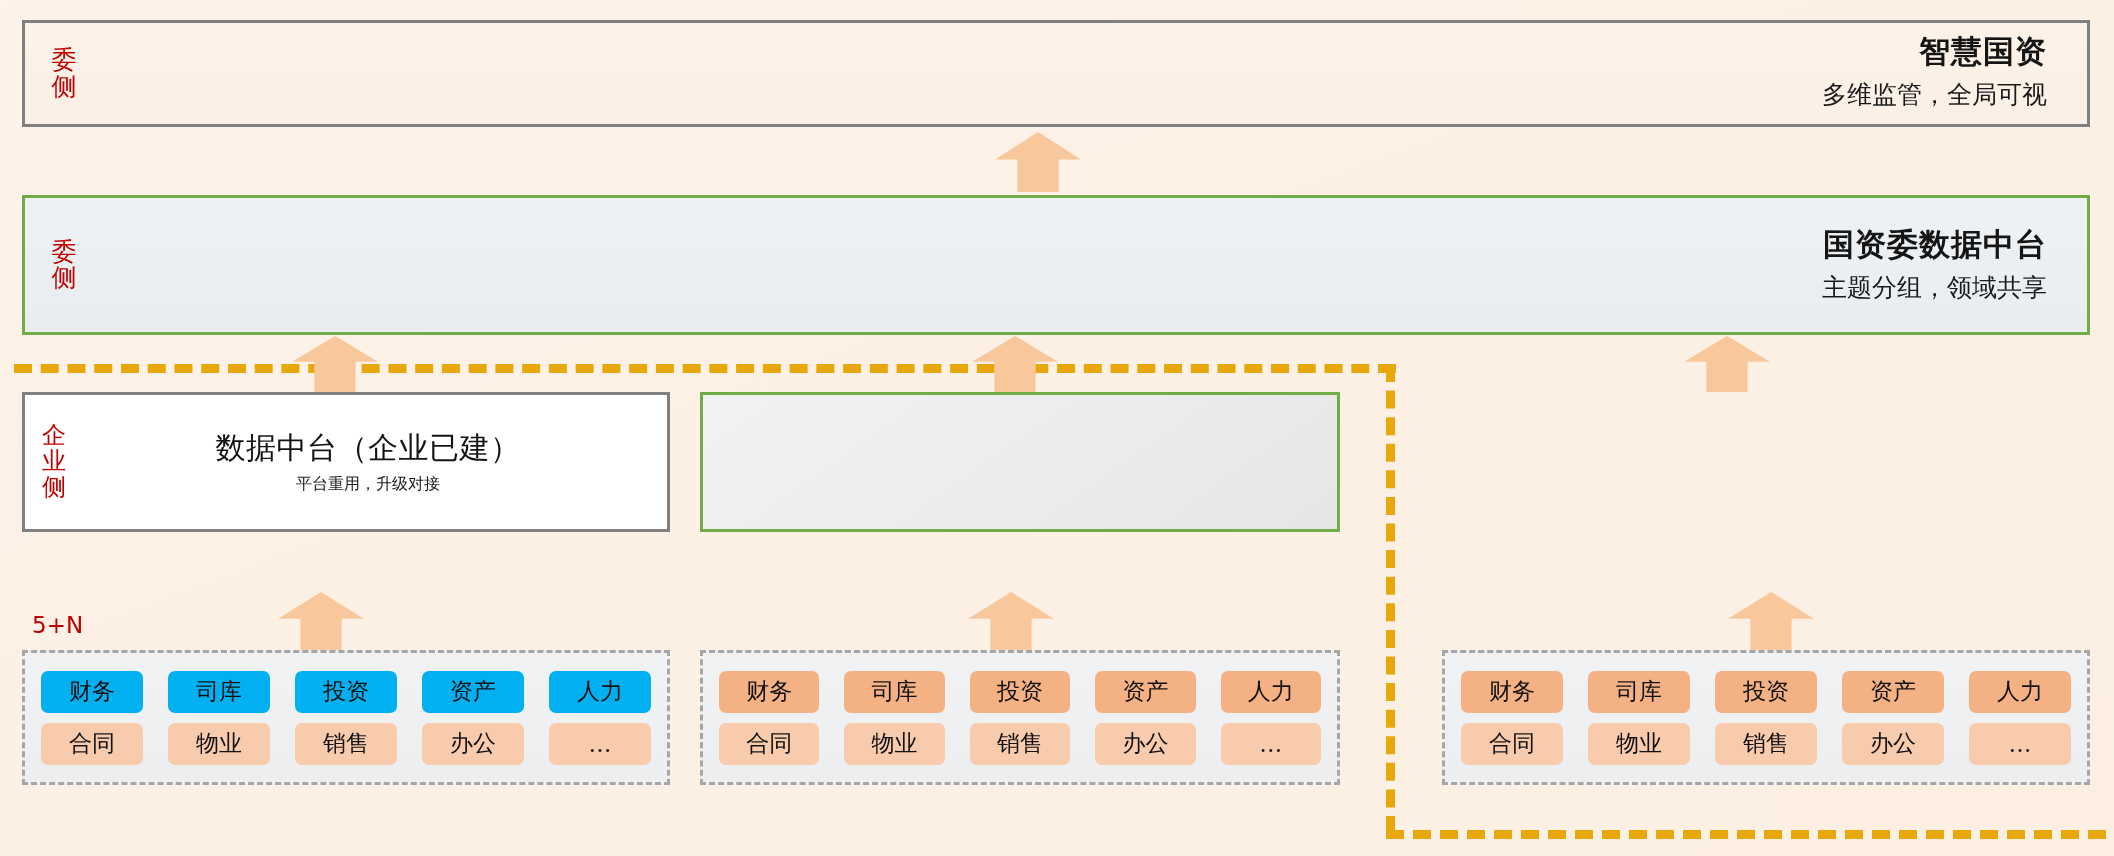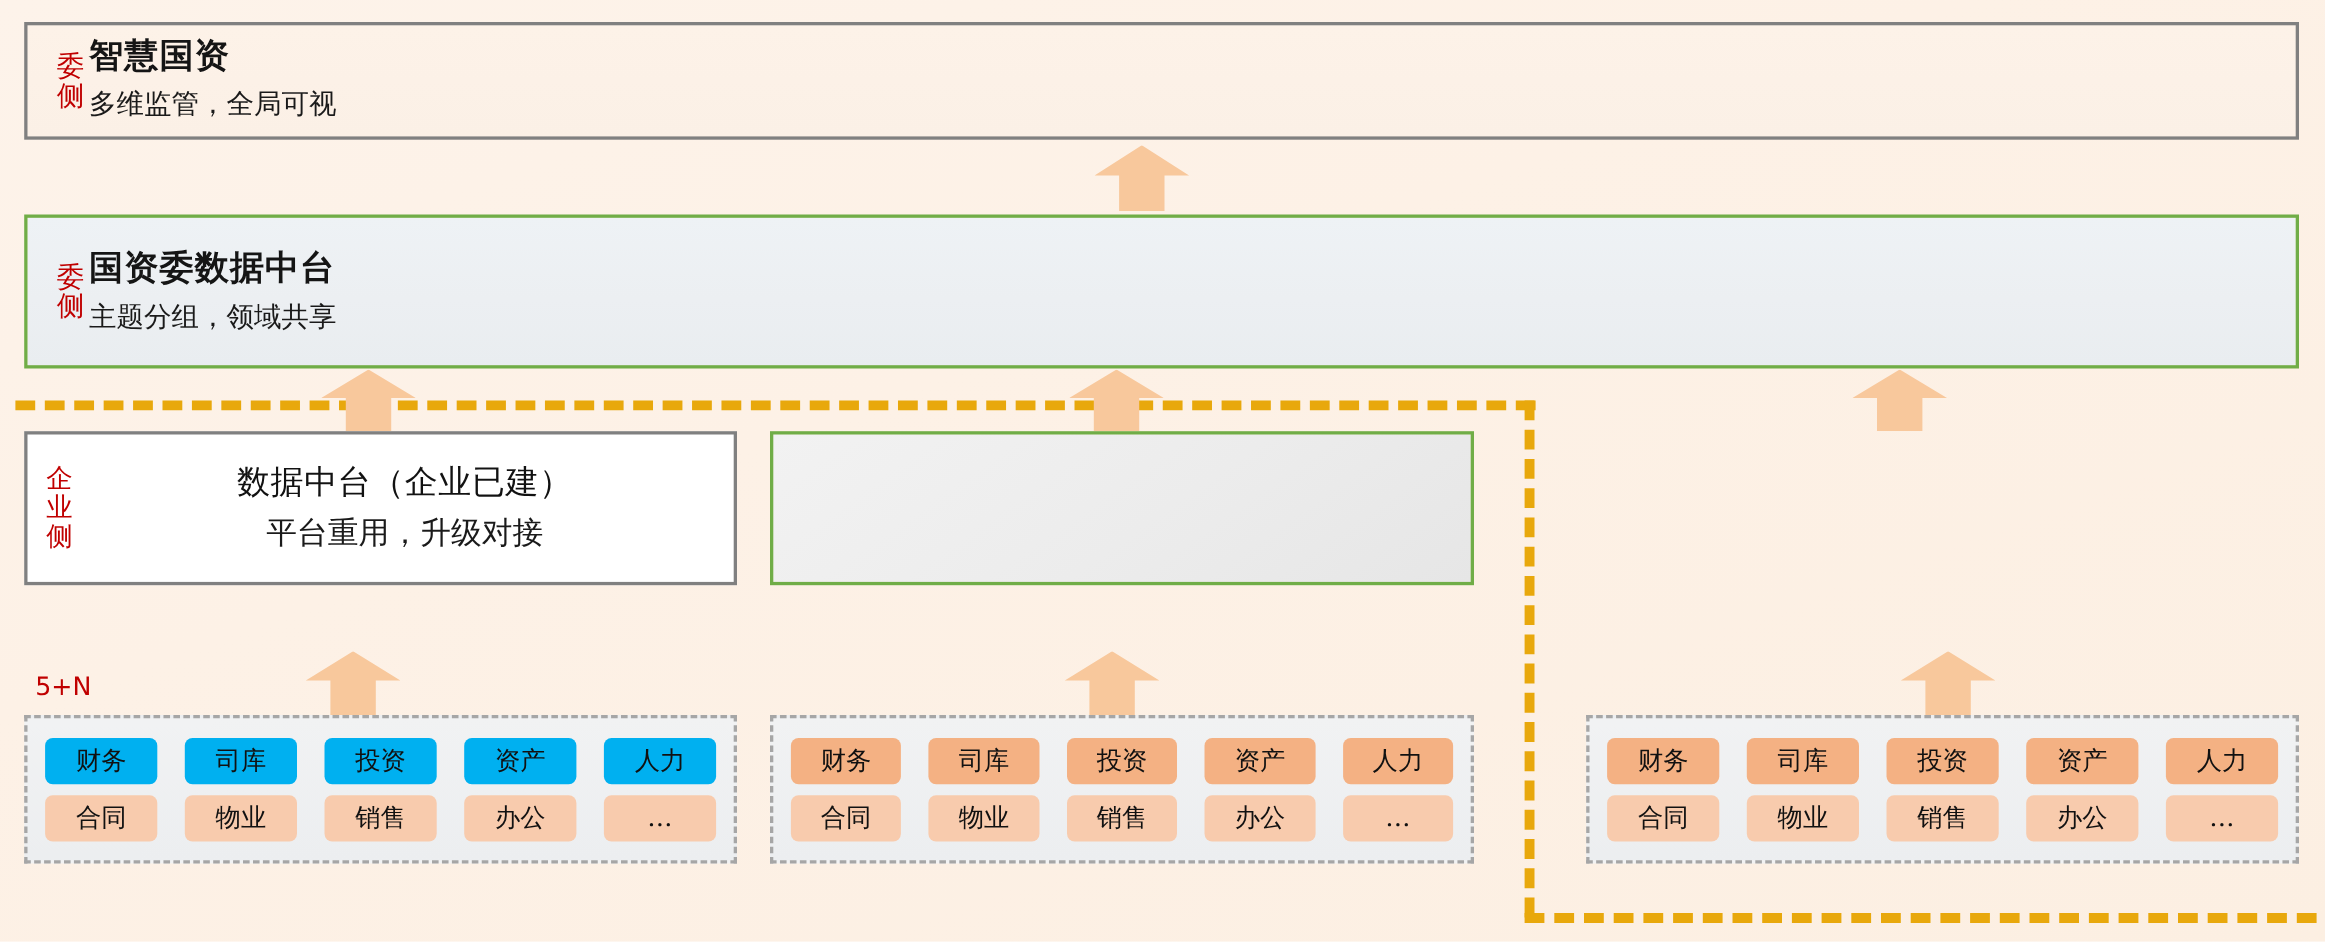--- a/index.html
+++ b/index.html
@@ -25,21 +25,21 @@
     font-weight:400;
     line-height:1.05;
     width:34px;
     text-align:center;
     margin-left:22px;
     flex:0 0 auto;
     font-family:"DejaVu Serif","Liberation Serif",serif;
   }
   .band .body{
     flex:1 1 auto;
-    text-align:left;
+    text-align:right;
     padding-right:40px;
   }
   .band .ttl{
     font-size:31px;
     font-weight:bold;
     color:#151515;
     letter-spacing:1px;
     line-height:1.25;
   }
   .band .sub{
@@ -95,21 +95,21 @@
     background:linear-gradient(145deg,#f2f2f2 0%,#ececec 55%,#e6e6e6 100%);
   }
   .mbox.plain{background:#ffffff;border:3px solid #808080;}
   .mbox.greenb{border:3px solid #70ad47;}
   .mbox .sidelabel{
     color:#c00000;font-size:24px;line-height:1.08;width:30px;
     text-align:center;margin-left:14px;flex:0 0 auto;
   }
   .mbox .body{flex:1 1 auto;text-align:center;}
   .mbox .ttl{font-size:30px;font-weight:normal;color:#121212;line-height:1.25;letter-spacing:.5px;}
-  .mbox .sub{font-size:28px;color:#1a1a1a;margin-top:8px;}
+  .mbox .sub{font-size:16px;color:#1a1a1a;margin-top:8px;}
 
   #box-built{left:22px;top:392px;width:648px;height:140px;}
   #box-unbuilt{left:700px;top:392px;width:640px;height:140px;}
   #box-saas{left:1442px;top:392px;width:648px;height:140px;}
   #box-saas .ttl{font-size:29px;}
 
   
   .chipgroup{
     position:absolute;
     box-sizing:border-box;

